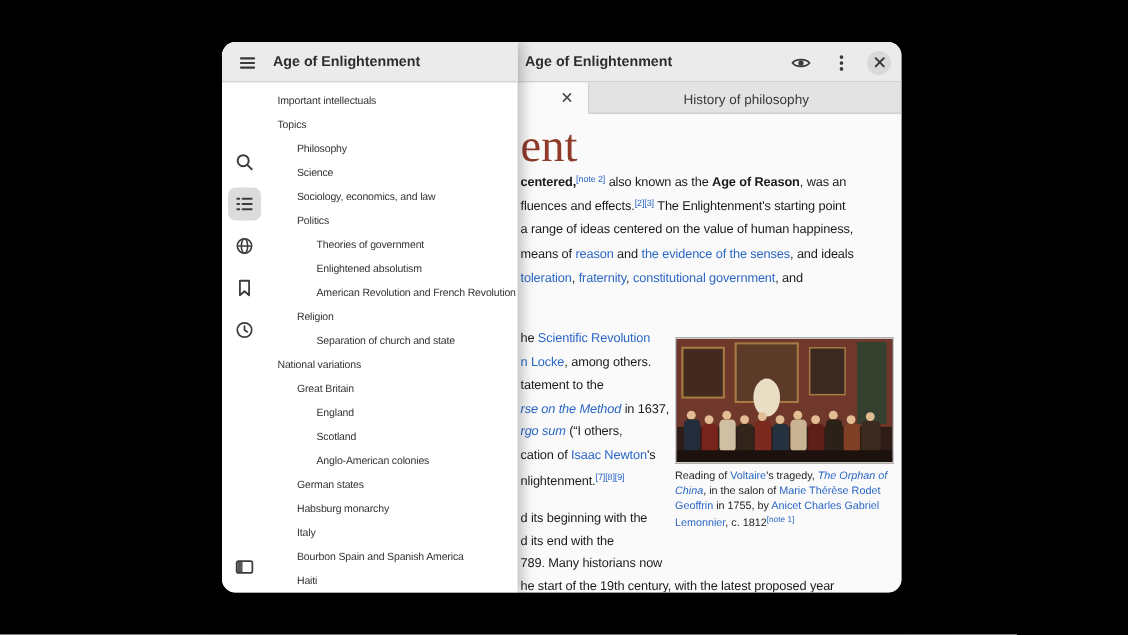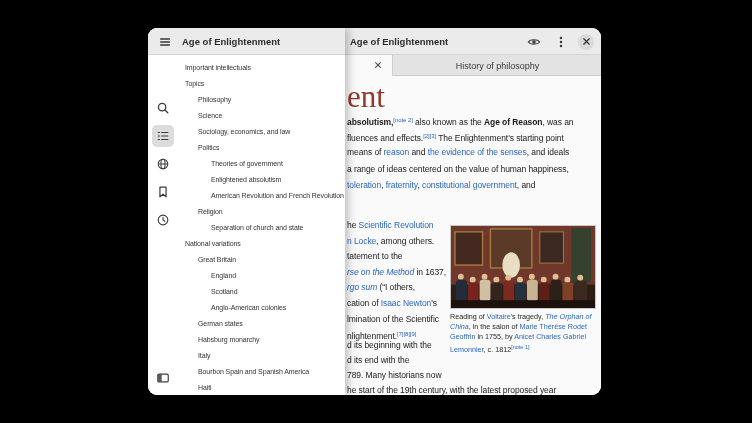--- a/index.html
+++ b/index.html
@@ -144,34 +144,33 @@
       </button>
     </div>
     <div class="tab-inactive">
       <span>History of philosophy</span>
     </div>
   </div>
 
   <div class="content">
     <h1 class="article-heading">ent</h1>
     <div class="para p1">
-        <div class="tline"><span class="sg-b">absolutism,</span><span class="sg-r">[note 2]</span><span> also known as the </span><span class="sg-b">Age of Reason</span><span>, was an</span></div>
+        <div class="tline"><span class="sg-b">centered,</span><span class="sg-r">[note 2]</span><span> also known as the </span><span class="sg-b">Age of Reason</span><span>, was an</span></div>
         <div class="tline"><span>fluences and effects.</span><span class="sg-r">[2][3]</span><span> The Enlightenment's starting point</span></div>
+        <div class="tline"><span>a range of ideas centered on the value of human happiness,</span></div>
         <div class="tline"><span>means of </span><span class="sg-l">reason</span><span> and </span><span class="sg-l">the evidence of the senses</span><span>, and ideals</span></div>
-        <div class="tline"><span>a range of ideas centered on the value of human happiness,</span></div>
         <div class="tline"><span class="sg-l">toleration</span><span>, </span><span class="sg-l">fraternity</span><span>, </span><span class="sg-l">constitutional government</span><span>, and</span></div>
       </div>
     <div class="para p2">
         <div class="tline"><span>he </span><span class="sg-l">Scientific Revolution</span></div>
         <div class="tline"><span class="sg-l">n Locke</span><span>, among others.</span></div>
         <div class="tline"><span>tatement to the</span></div>
         <div class="tline"><span class="sg-li">rse on the Method</span><span> in 1637,</span></div>
         <div class="tline"><span class="sg-li">rgo sum</span><span> (“I others,</span></div>
         <div class="tline"><span>cation of </span><span class="sg-l">Isaac Newton</span><span>'s</span></div>
-        <div class="tline"><span>lmination of the Scientific</span></div>
         <div class="tline"><span>nlightenment.</span><span class="sg-r">[7][8][9]</span></div>
       </div>
     <div class="para p3">
         <div class="tline"><span>d its beginning with the</span></div>
         <div class="tline"><span>d its end with the</span></div>
         <div class="tline"><span>789. Many historians now</span></div>
         <div class="tline"><span>he start of the 19th century, with the latest proposed year</span></div>
       </div>
 
     <figure class="thumb">

